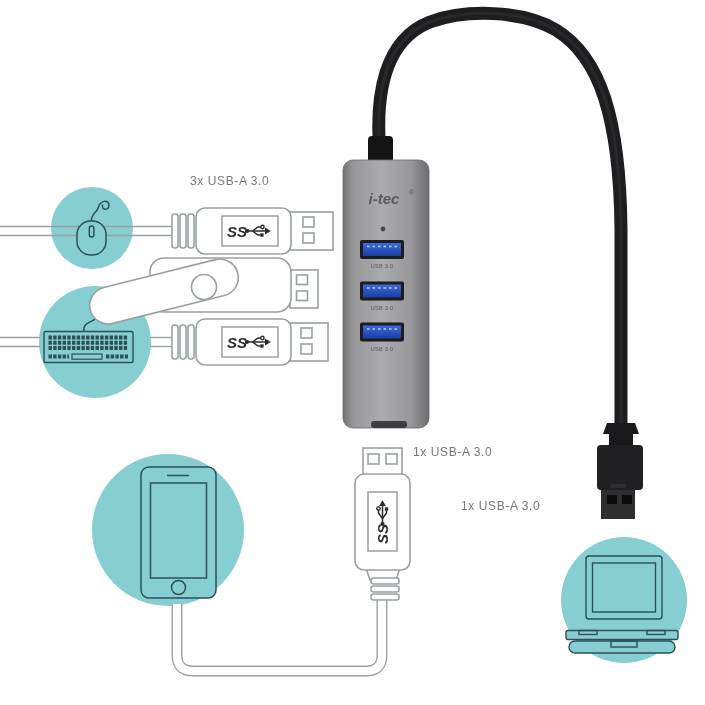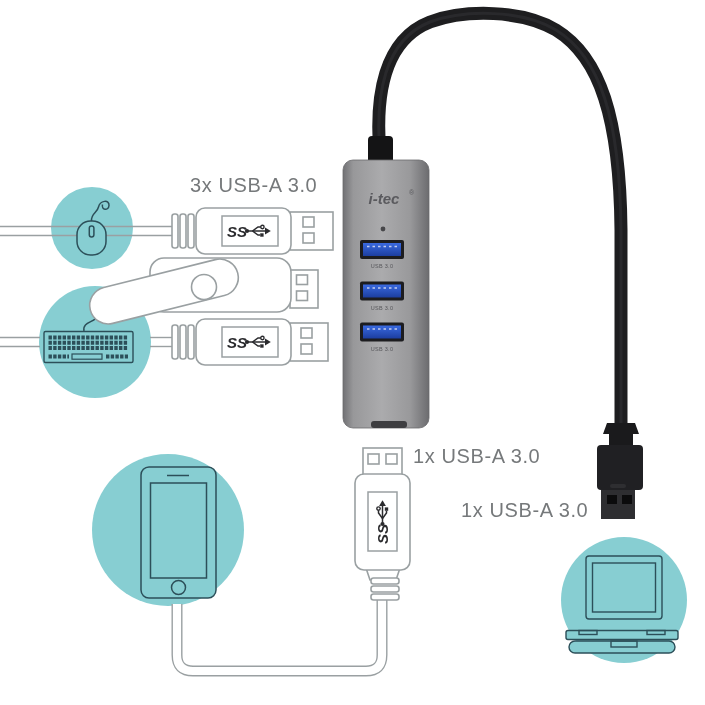--- a/index.html
+++ b/index.html
@@ -2,21 +2,21 @@
 <html><head>
 <meta charset="utf-8">
 <style>
   html,body{margin:0;padding:0;background:#ffffff;}
   .stage{
     position:relative;width:705px;height:705px;background:#ffffff;overflow:hidden;
     font-family:"Liberation Sans",sans-serif;
   }
   .stage svg{position:absolute;left:0;top:0;}
   .lbl{
-    position:absolute;color:#76797b;font-size:20px;letter-spacing:.6px;
+    position:absolute;color:#76797b;font-size:12px;letter-spacing:.6px;
     font-family:"Liberation Sans",sans-serif;white-space:nowrap;
   }
   .lbl-top{left:190px;top:174px;}
   .lbl-bottom{left:413px;top:445px;}
   .lbl-host{left:461px;top:499px;}
 </style>
 </head>
 <body>
 
 <div class="stage">

